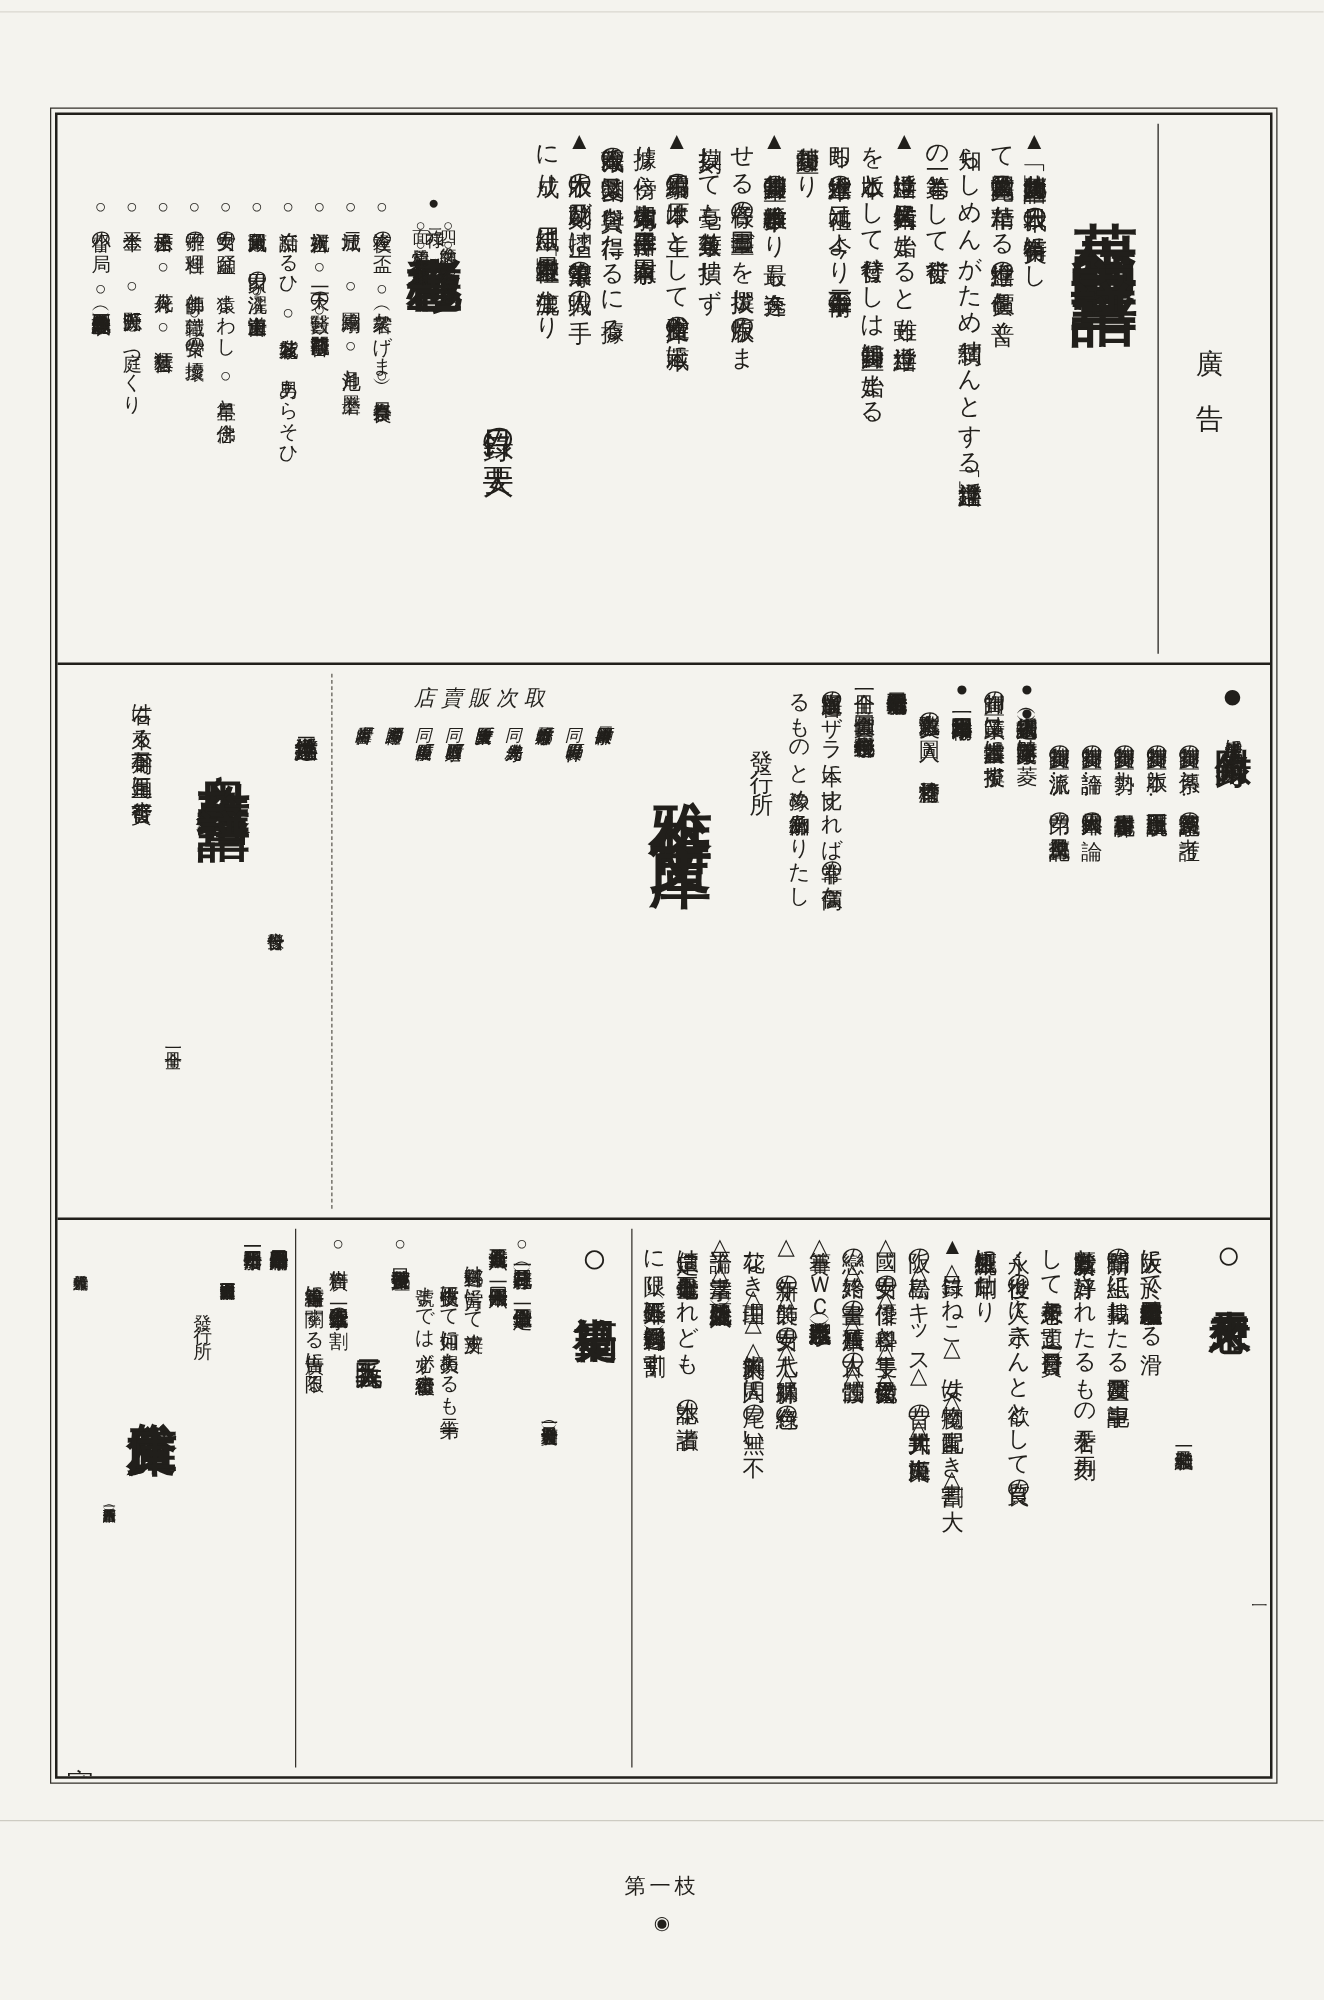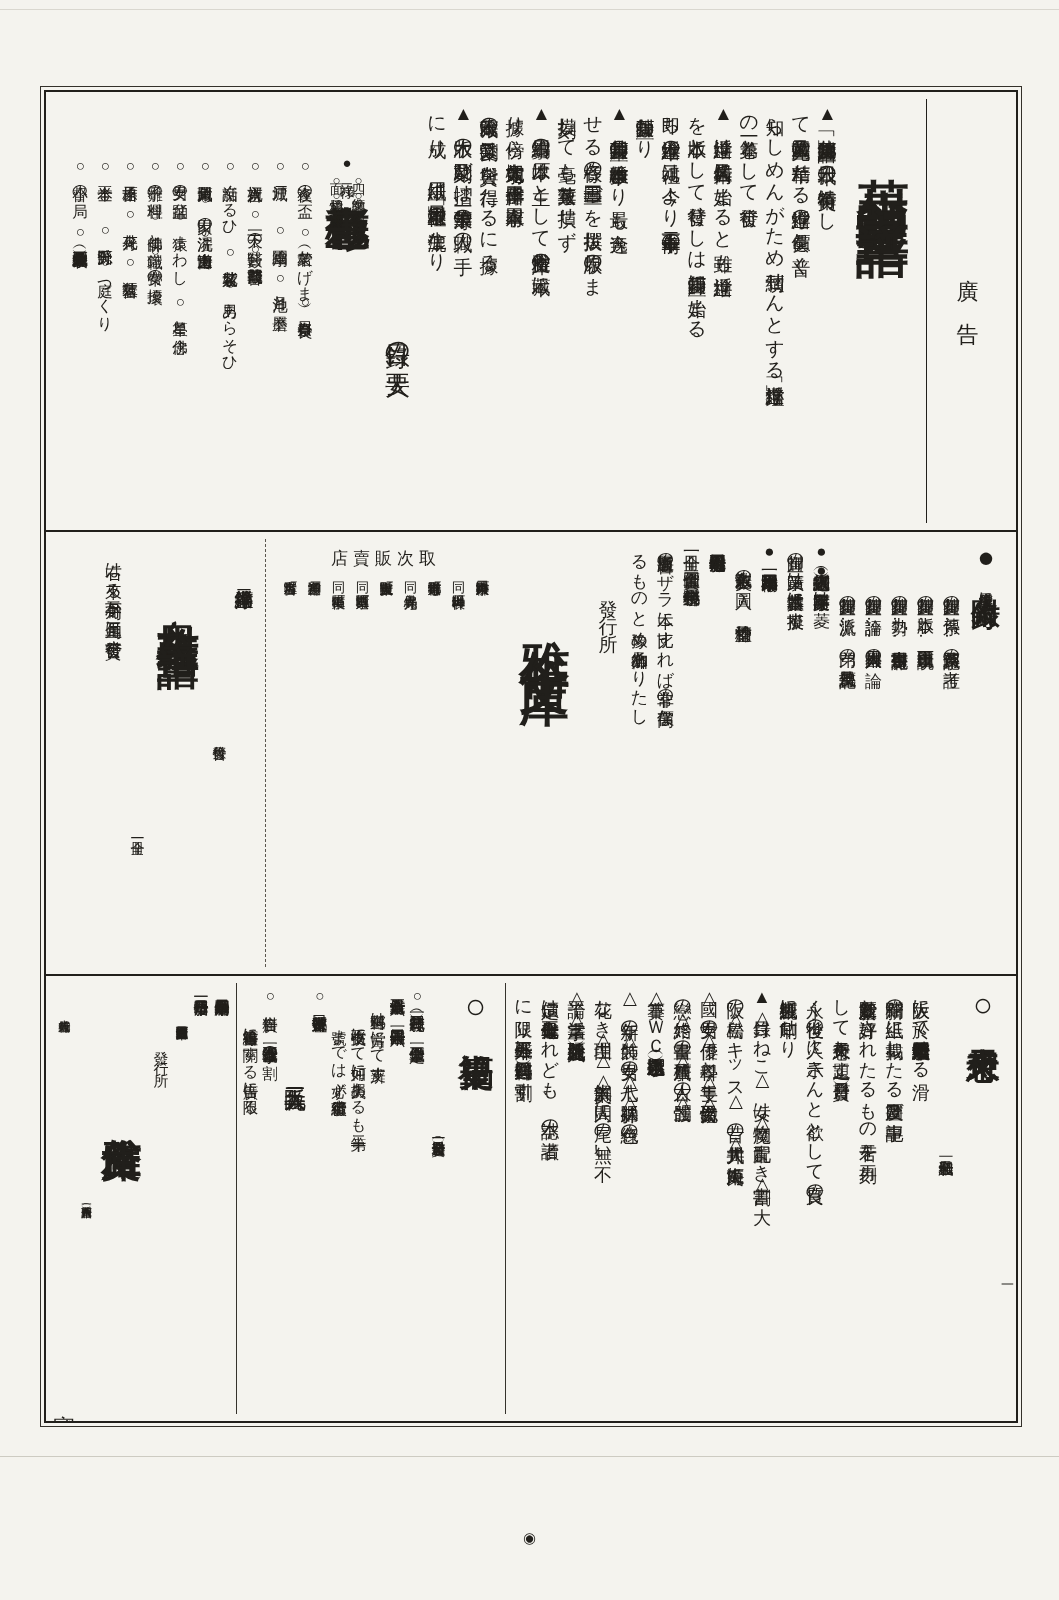--- a/index.html
+++ b/index.html
@@ -40,21 +40,21 @@
   .cat-items p { font-size: 15.5px; line-height: 25px; padding-top: 58px; }
 
   
   .furoku-first { line-height: 44px; padding-top: 2px; }
   .furoku-first .t { font-size: 29px; font-weight: bold; letter-spacing: 3px; }
   .furoku-first .s { font-size: 14.5px; }
   .furoku-items p { font-size: 17px; line-height: 26px; padding-top: 46px; }
   .furoku-notes p { font-size: 17px; line-height: 26px; padding-top: 3px; }
   .pub-label { font-size: 19px; line-height: 36px; letter-spacing: 17px; padding-top: 46px; }
   .pub-name  { font-size: 50px; line-height: 90px; font-weight: bold; letter-spacing: 11px; padding-top: 62px; }
-  .dist-block { width: 216px; display: flex; flex-direction: column; margin: 0 6px; }
+  .dist-block { width: 216px; display: flex; flex-direction: column; margin: 0 6px; font-style: italic; }
   .dist-head { height: 32px; text-align: center; font-size: 17px; letter-spacing: 5px; padding-top: 8px; }
   .dist-cols { flex: 1; display: flex; flex-direction: row-reverse; }
   .dist { width: 24px; display: flex; flex-direction: column; align-items: center; justify-content: space-between; }
   .dist .place { font-size: 13.5px; line-height: 16px; }
   .dist .name  { font-size: 16.5px; line-height: 19px; }
   .oku-series { font-size: 19px; line-height: 30px; padding-top: 36px; }
   .oku-notice { font-size: 14px; line-height: 20px; padding-top: 196px; }
   .oku-title  { font-size: 42px; line-height: 62px; font-weight: bold; letter-spacing: 5px; padding-top: 48px; }
   .oku-volume { font-size: 14px; line-height: 20px; padding-top: 292px; }
   .oku-body   { font-size: 17px; line-height: 28px; padding-top: 12px; }
@@ -276,14 +276,15 @@
             
           </div>
         </div>
       </div>
 
     </div>
   </div>
 
   <span class="edge-mark">一</span>
   <div class="bottom-rule"></div>
+  <div class="footer-text">第一枝</div>
   <div class="footer-mark">◉</div>
 </div>
 
 </body></html>

